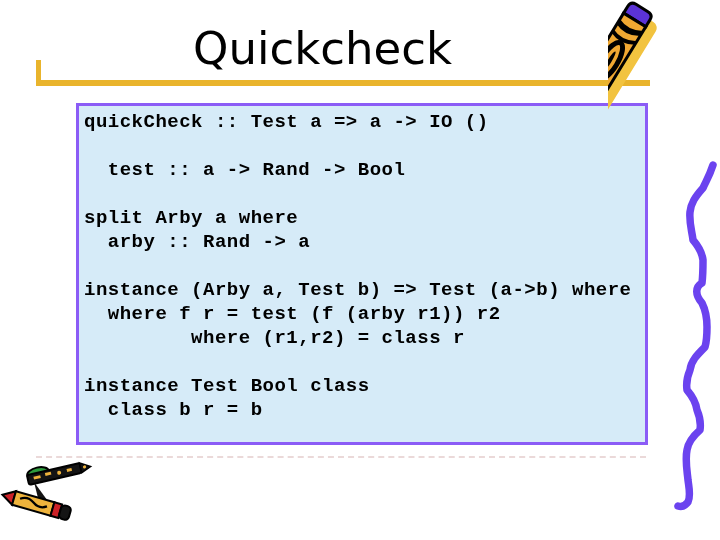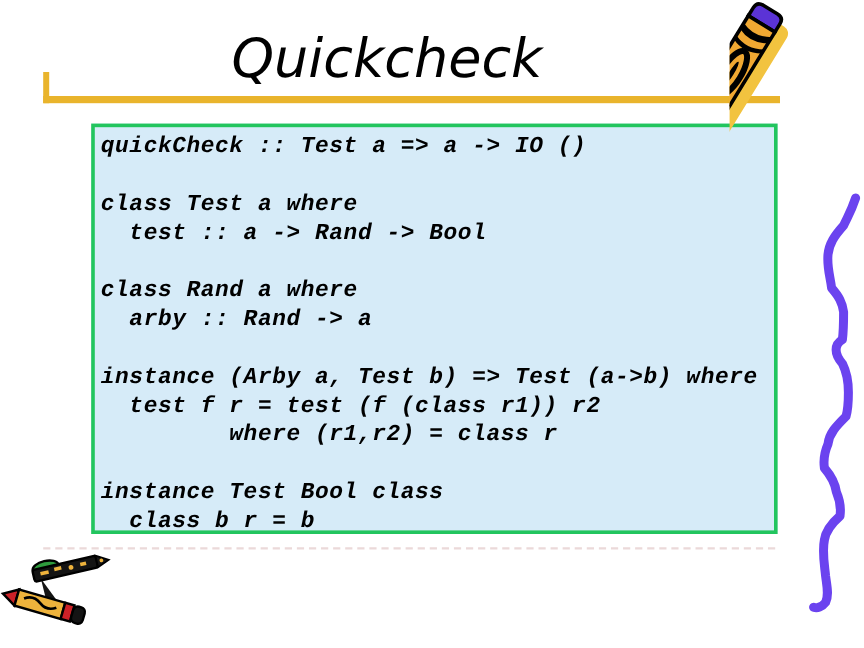--- a/index.html
+++ b/index.html
@@ -3,21 +3,20 @@
 <meta charset="utf-8">
 <style>
   * { margin: 0; padding: 0; box-sizing: border-box; }
   html, body { background: #888; }
   .slide {
     position: relative;
     width: 720px; height: 540px;
     background: #ffffff;
     overflow: hidden;
     font-family: "Liberation Sans", sans-serif;
-    font-style: italic;
   }
   .title {
     position: absolute;
     left: 0; top: 22px; width: 645px;
     text-align: center;
     font-family: "DejaVu Sans", sans-serif;
     font-size: 45px;
     font-weight: 400;
     color: #000000;
     letter-spacing: 0px;
@@ -27,21 +26,21 @@
     left: 36px; top: 60px;
     width: 614px; height: 26px;
     border-left: 5px solid #E9B42C;
     border-bottom: 6px solid #E9B42C;
   }
   .code-box {
     position: absolute;
     left: 76px; top: 103px;
     width: 572px; height: 342px;
     background: #D6EBF8;
-    border: 3px solid #22c55e;
+    border: 3px solid #8b5cf6;
     padding: 4px 0 4px 5px;
   }
   .code-line {
     white-space: pre;
     font-family: "Liberation Mono", "DejaVu Sans Mono", monospace;
     font-weight: bold;
     font-size: 19px;
     line-height: 24px;
     height: 24px;
     letter-spacing: 0.5px;
@@ -62,28 +61,27 @@
 <body>
 
 <div class="slide">
 
   <div class="title">Quickcheck</div>
   <div class="title-underline"></div>
 
   <div class="code-box">
     <div class="code-line">quickCheck :: Test a =&gt; a -&gt; IO ()</div>
     <div class="code-line"></div>
-    <div class="code-line">class Test a where</div>
     <div class="code-line">  test :: a -&gt; Rand -&gt; Bool</div>
     <div class="code-line"></div>
-    <div class="code-line">class Rand a where</div>
+    <div class="code-line">split Arby a where</div>
     <div class="code-line">  arby :: Rand -&gt; a</div>
     <div class="code-line"></div>
     <div class="code-line">instance (Arby a, Test b) =&gt; Test (a-&gt;b) where</div>
-    <div class="code-line">  test f r = test (f (class r1)) r2</div>
+    <div class="code-line">  where f r = test (f (arby r1)) r2</div>
     <div class="code-line">         where (r1,r2) = class r</div>
     <div class="code-line"></div>
     <div class="code-line">instance Test Bool class</div>
     <div class="code-line">  class b r = b</div>
   </div>
 
   <div class="placeholder-dash"></div>
 
   <svg class="deco deco-pencil" width="112" height="148" viewBox="0 0 112 148">
     <g transform="translate(34,8) rotate(31.5)">

